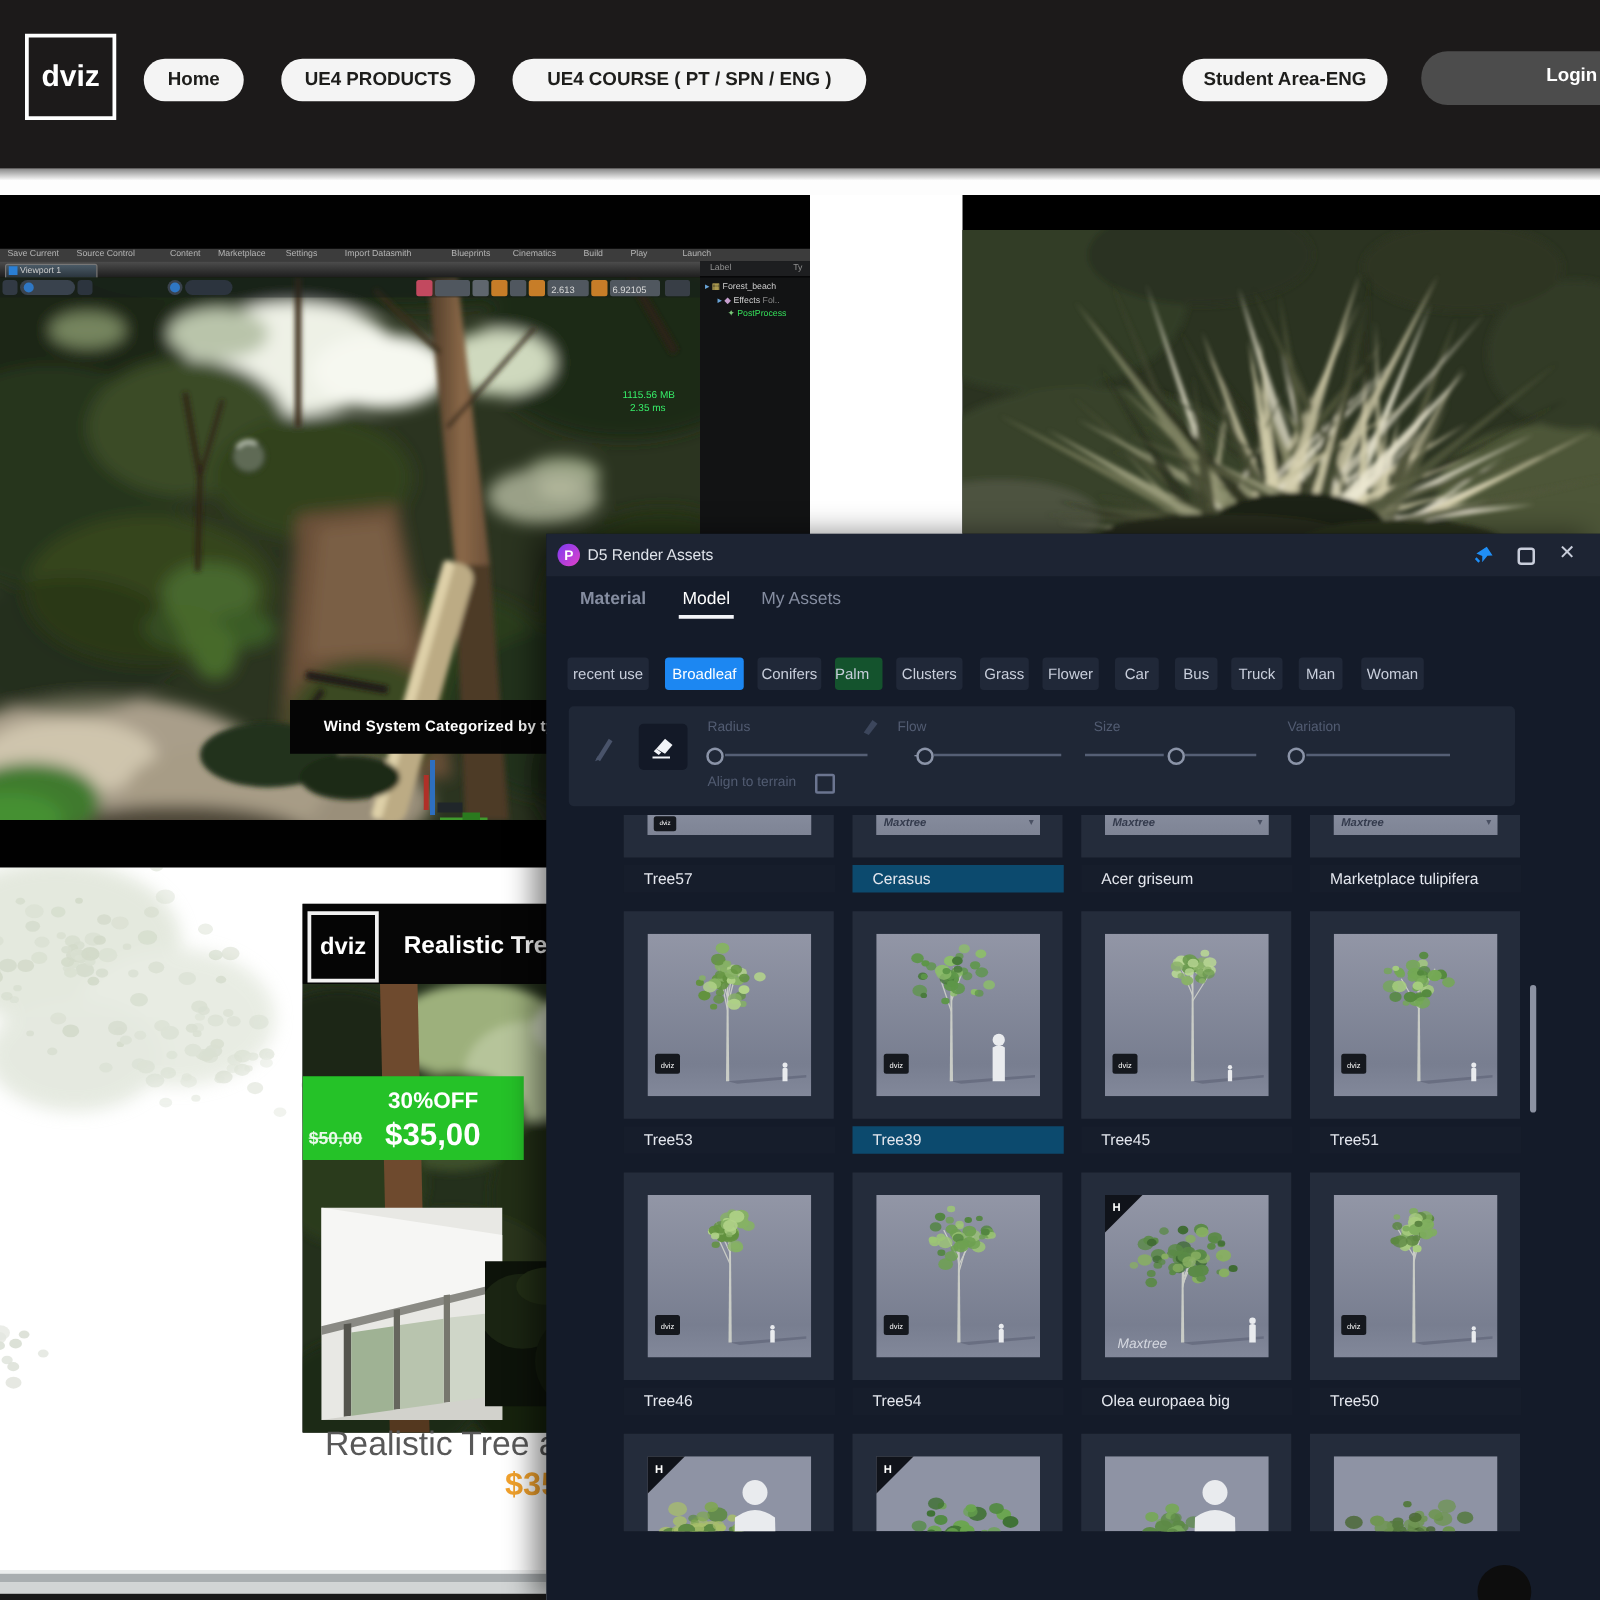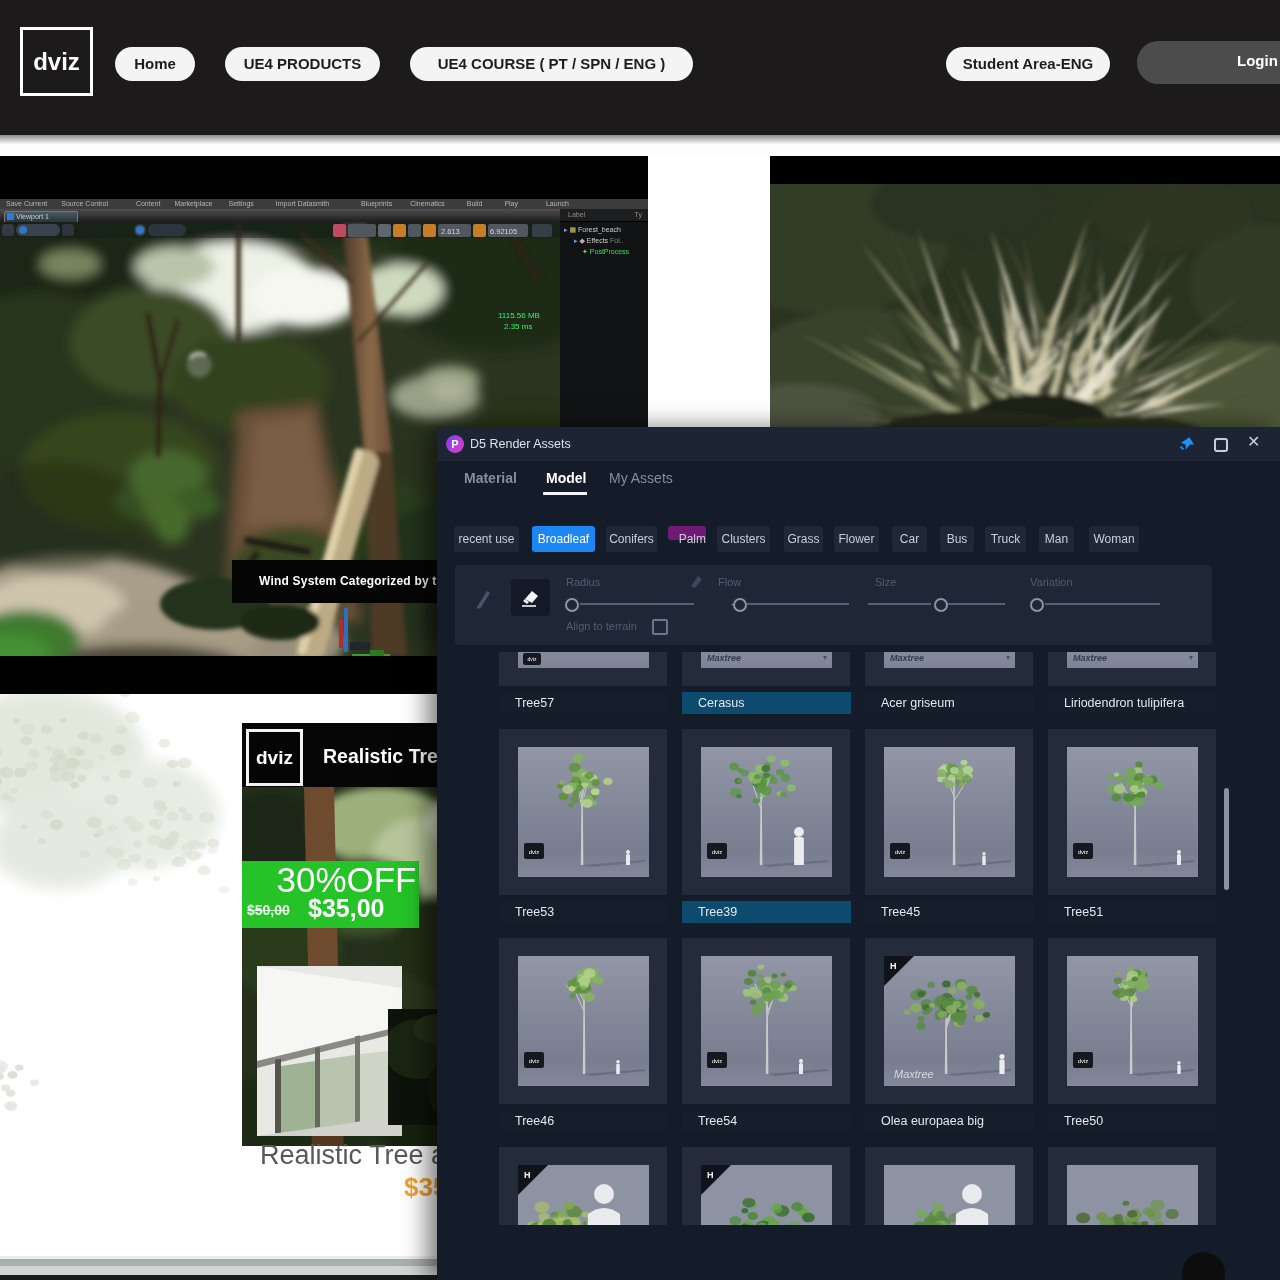--- a/index.html
+++ b/index.html
@@ -450,21 +450,21 @@
 <polygon points="62,0 92,0 96,180 66,180" fill="#6e4a2e"></polygon>
 <polygon points="66,180 96,180 102,368 70,368" fill="#54381f"></polygon>
 <ellipse cx="115" cy="105" rx="22" ry="16" fill="#cdd8c0" filter="url(#cb)"></ellipse>
 <ellipse cx="210" cy="35" rx="25" ry="22" fill="#d8e0c8" filter="url(#cb)"></ellipse>
 </svg>
 <div class="abs" style="left:0;top:0;width:240px;height:64px;background:#060606;"></div>
 <div class="abs" style="left:4px;top:6px;width:51px;height:51px;background:#050505;border:3px solid #f2f2f2;
  color:#fff;font-weight:bold;font-size:19px;text-align:center;line-height:51px;">dviz</div>
 <div class="abs" style="left:81px;top:22px;color:#fff;font-weight:bold;font-size:19.5px;white-space:nowrap;">Realistic Trees</div>
 <div class="abs" style="left:0;top:138px;width:177px;height:67px;background:#25c228;color:#fff;text-align:center;">
-<div style="font-weight:normal;font-size:35px;line-height:32px;margin-top:3px;margin-left:32px;">30%OFF</div>
+<div style="font-weight:bold;font-size:18px;line-height:32px;margin-top:3px;margin-left:32px;">30%OFF</div>
 <div style="position:relative;height:28px;">
         <span style="position:absolute;left:5px;top:6px;font-size:14px;font-weight:bold;text-decoration:line-through;opacity:.9;">$50,00</span>
 <span style="position:absolute;left:66px;top:-2px;font-size:25px;font-weight:bold;">$35,00</span>
       </div>
     </div>
 <svg class="abs" style="left:15px;top:243px" width="145" height="170" viewBox="0 0 145 170">
 <rect width="145" height="170" fill="#e8e8e4"></rect>
 <polygon points="0,0 145,22 145,60 0,95" fill="#f6f6f4"></polygon>
 <polygon points="0,95 145,60 145,66 0,102" fill="#8a8a84"></polygon>
 <rect x="18" y="96" width="6" height="74" fill="#55554e" transform="skewY(-8)"></rect>
@@ -506,27 +506,27 @@
 <div class="abs" style="left:33px;top:10px;font-size:12.5px;color:#dfe3ea;">D5 Render Assets</div>
 <svg class="abs" style="left:742px;top:9px" width="16" height="16" viewBox="0 0 16 16">
 <g fill="#1f8ff7">
         <path d="M9 1 L15 7 L11 8 L8 14 L7 9 L2 8 Z" transform="rotate(12 8 8)"></path>
       </g>
 <rect x="1" y="11" width="4" height="2" fill="#1f8ff7" transform="rotate(45 3 12)"></rect>
     </svg>
 <div class="abs" style="left:777px;top:11px;width:10px;height:10px;border:2.5px solid #c9cedb;border-radius:3px;"></div>
 <div class="abs" style="left:810px;top:5px;font-size:16px;color:#c9cedb;">✕</div>
 <div class="abs" style="left:27px;top:43px;font-size:14px;font-weight:bold;color:#858da0;">Material</div>
-<div class="abs" style="left:109px;top:43px;font-size:14px;font-weight:bold;color:#ffffff;">Model</div>
+<div class="abs" style="left:109px;top:43px;font-size:14px;font-weight:normal;color:#ffffff;">Model</div>
 <div class="abs" style="left:106px;top:65px;width:44px;height:3px;background:#f2f4f8;"></div>
 <div class="abs" style="left:172px;top:43px;font-size:14px;font-weight:normal;color:#858da0;">My Assets</div>
 <div class="abs" style="left:17px;top:99px;width:65px;height:26px;background:#202838;border-radius:3px;color:#c8cedb;font-size:12px;line-height:26px;text-align:center;">recent use</div>
 <div class="abs" style="left:95px;top:99px;width:63px;height:26px;background:#1c87f2;border-radius:3px;color:#ffffff;font-size:12px;line-height:26px;text-align:center;">Broadleaf</div>
 <div class="abs" style="left:169px;top:99px;width:51px;height:26px;background:#202838;border-radius:3px;color:#c8cedb;font-size:12px;line-height:26px;text-align:center;">Conifers</div>
-<div class="abs" style="left:231px;top:99px;width:38px;height:14px;background:#701a75;border-radius:3px;color:#c8cedb;font-size:12px;line-height:26px;text-align:right;">Palm</div>
+<div class="abs" style="left:231px;top:99px;width:38px;height:26px;background:#14532d;border-radius:3px;color:#c8cedb;font-size:12px;line-height:26px;text-align:left;">Palm</div>
 <div class="abs" style="left:280px;top:99px;width:53px;height:26px;background:#202838;border-radius:3px;color:#c8cedb;font-size:12px;line-height:26px;text-align:center;">Clusters</div>
 <div class="abs" style="left:347px;top:99px;width:39px;height:26px;background:#202838;border-radius:3px;color:#c8cedb;font-size:12px;line-height:26px;text-align:center;">Grass</div>
 <div class="abs" style="left:397px;top:99px;width:45px;height:26px;background:#202838;border-radius:3px;color:#c8cedb;font-size:12px;line-height:26px;text-align:center;">Flower</div>
 <div class="abs" style="left:455px;top:99px;width:35px;height:26px;background:#202838;border-radius:3px;color:#c8cedb;font-size:12px;line-height:26px;text-align:center;">Car</div>
 <div class="abs" style="left:503px;top:99px;width:34px;height:26px;background:#202838;border-radius:3px;color:#c8cedb;font-size:12px;line-height:26px;text-align:center;">Bus</div>
 <div class="abs" style="left:548px;top:99px;width:41px;height:26px;background:#202838;border-radius:3px;color:#c8cedb;font-size:12px;line-height:26px;text-align:center;">Truck</div>
 <div class="abs" style="left:602px;top:99px;width:35px;height:26px;background:#202838;border-radius:3px;color:#c8cedb;font-size:12px;line-height:26px;text-align:center;">Man</div>
 <div class="abs" style="left:652px;top:99px;width:50px;height:26px;background:#202838;border-radius:3px;color:#c8cedb;font-size:12px;line-height:26px;text-align:center;">Woman</div>
 <div class="abs" style="left:18px;top:138px;width:757px;height:80px;background:#1f2736;border-radius:4px;">
 <svg class="abs" style="left:18px;top:22px" width="20" height="24" viewBox="0 0 20 24">
@@ -575,21 +575,21 @@
 <div class="abs" style="left:447px;top:225px;width:131px;height:16px;background:linear-gradient(#858b9c,#7e8495);overflow:hidden;">
 <div style="position:absolute;left:6px;top:1px;color:#343b4d;font-size:9px;font-weight:bold;font-style:italic;">Maxtree</div>
       <div style="position:absolute;right:5px;top:1px;color:#4a5163;font-size:8px;">▾</div>
 </div>
 <div class="abs" style="left:428px;top:265px;width:169px;height:22px;background:#161d2b;color:#e4e7ee;font-size:12.5px;line-height:22px;"><span style="margin-left:16px">Acer griseum</span></div>
 <div class="abs" style="left:611px;top:225px;width:168px;height:34px;background:#242c3b;"></div>
 <div class="abs" style="left:630px;top:225px;width:131px;height:16px;background:linear-gradient(#858b9c,#7e8495);overflow:hidden;">
 <div style="position:absolute;left:6px;top:1px;color:#343b4d;font-size:9px;font-weight:bold;font-style:italic;">Maxtree</div>
       <div style="position:absolute;right:5px;top:1px;color:#4a5163;font-size:8px;">▾</div>
 </div>
-<div class="abs" style="left:611px;top:265px;width:169px;height:22px;background:#161d2b;color:#e4e7ee;font-size:12.5px;line-height:22px;"><span style="margin-left:16px">Liriodendron tulipifera</span></div>
+<div class="abs" style="left:611px;top:265px;width:169px;height:22px;background:#161d2b;color:#e4e7ee;font-size:12.5px;line-height:22px;"><span style="margin-left:16px">Marketplace tulipifera</span></div>
 <div class="abs" style="left:62px;top:302px;width:168px;height:166px;background:#242c3b;"></div>
 <svg class="abs" style="left:81px;top:320px" width="131" height="130" viewBox="0 0 131 130">
       <defs>
         <linearGradient id="tg00" x1="0" y1="0" x2="0" y2="1">
           <stop offset="0" stop-color="#9296a6"></stop>
           <stop offset="0.8" stop-color="#787e90"></stop>
           <stop offset="1" stop-color="#82889a"></stop>
         </linearGradient>
       </defs>
       <rect width="131" height="130" fill="url(#tg00)"></rect>

